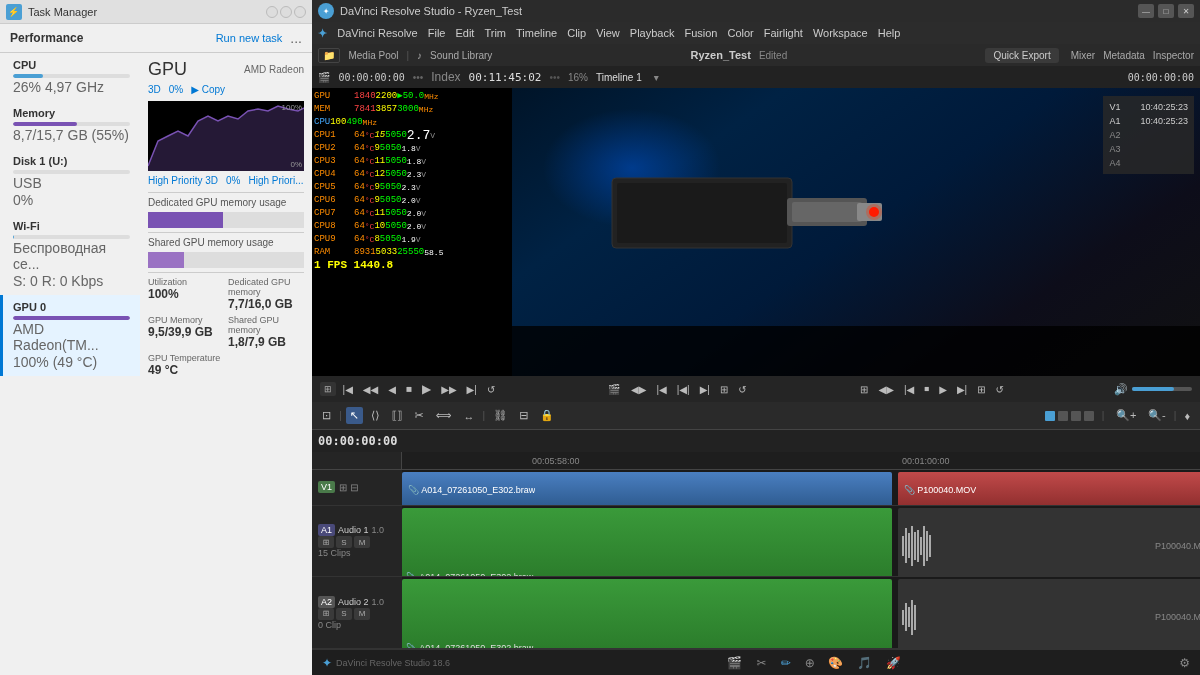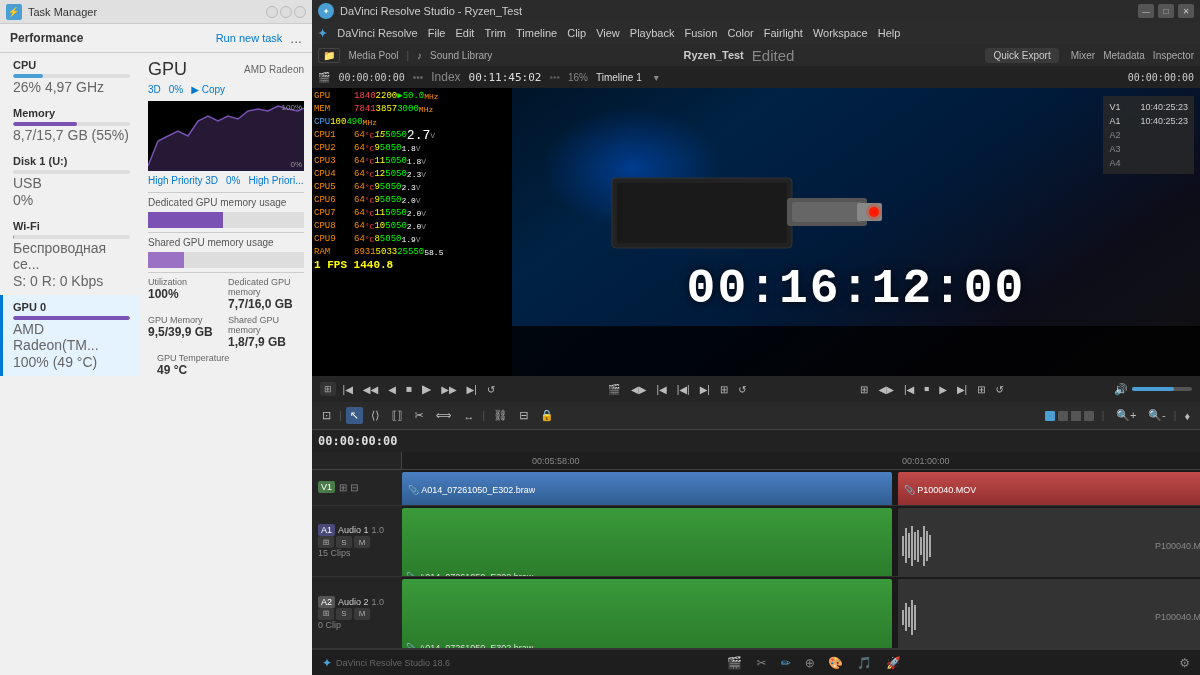--- a/index.html
+++ b/index.html
@@ -795,21 +795,21 @@
           <div class="gpu-stat-value">7,7/16,0 GB</div>
         </div>
         <div class="gpu-stat-item">
           <div class="gpu-stat-label">GPU Memory</div>
           <div class="gpu-stat-value">9,5/39,9 GB</div>
         </div>
         <div class="gpu-stat-item">
           <div class="gpu-stat-label">Shared GPU memory</div>
           <div class="gpu-stat-value">1,8/7,9 GB</div>
         </div>
-        <div class="gpu-stat-item" style="grid-column:1/-1;margin-left:9px;">
+        <div class="gpu-stat-item" style="grid-column:1/-1;">
           <div class="gpu-stat-label">GPU Temperature</div>
           <div class="gpu-stat-value">49 °C</div>
         </div>
       </div>
 
     </div>
   </div>
 </div>
 
 <div id="main-area">
@@ -854,21 +854,21 @@
   </div>
 
   <div id="toolbar2">
     <span style="font-size:10px;color:#888;cursor:pointer;border:1px solid #444;padding:1px 4px;border-radius:2px;">📁</span>
     <span class="t2-item" style="cursor:pointer;color:#aaa;">Media Pool</span>
     <span style="font-size:10px;color:#555;">|</span>
     <span class="t2-item" style="cursor:pointer;">♪</span>
     <span class="t2-item" style="cursor:pointer;color:#aaa;">Sound Library</span>
     <span style="flex:1;"></span>
     <span style="font-size:11px;color:#ccc;font-weight:bold;">Ryzen_Test</span>
-    <span style="font-size:15px;color:#888;">Edited</span>
+    <span style="font-size:10px;color:#888;">Edited</span>
     <span style="flex:1;"></span>
     <button id="quick-export-btn">Quick Export</button>
     <span style="font-size:10px;color:#aaa;cursor:pointer;margin-left:4px;">Mixer</span>
     <span style="font-size:10px;color:#aaa;cursor:pointer;">Metadata</span>
     <span style="font-size:10px;color:#aaa;cursor:pointer;">Inspector</span>
   </div>
 
   <div id="viewer-bar">
     <span style="font-size:10px;color:#888;">🎬</span>
     <span style="font-size:10px;color:#ccc;font-family:monospace;">00:00:00:00</span>
@@ -1031,21 +1031,20 @@
           </div>
           <div style="display:flex;justify-content:space-between;gap:20px;">
             <span>A1</span>
             <span>10:40:25:23</span>
           </div>
           <div style="color:#888;">A2</div>
           <div style="color:#888;">A3</div>
           <div style="color:#888;">A4</div>
         </div>
 
-        <div id="big-timecode">00:16:12:00</div>
       </div>
     </div>
 
   </div>
 
   <div id="controls-row">
     <div class="ctrl-grp">
       <span style="background:#333;padding:2px 4px;border-radius:2px;font-size:9px;color:#aaa;cursor:pointer;">⊞</span>
       <span class="ctrl-btn2">|◀</span>
       <span class="ctrl-btn2">◀◀</span>

